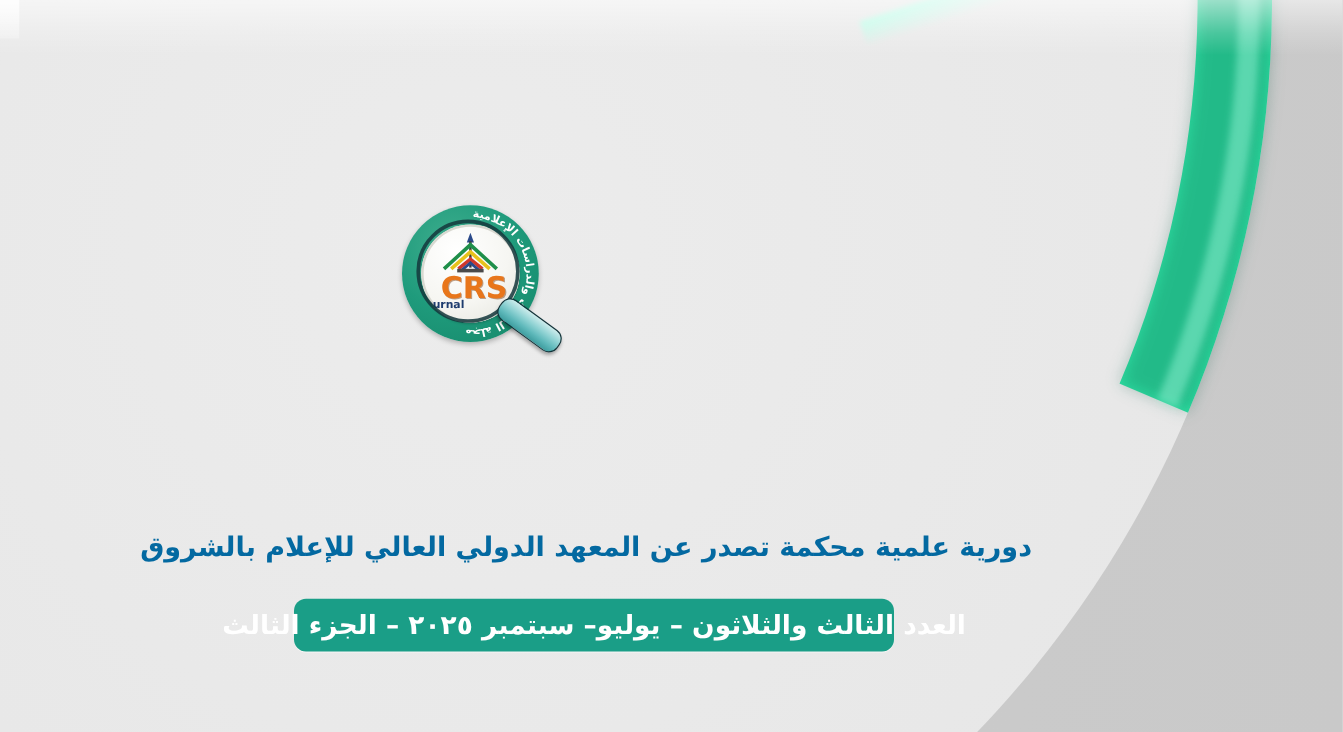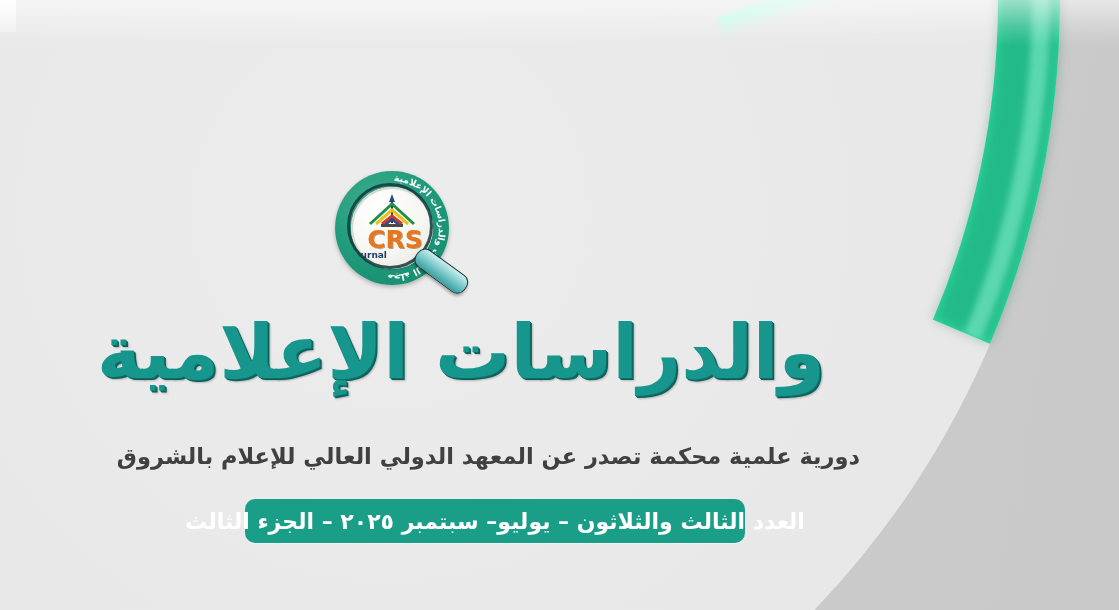--- a/index.html
+++ b/index.html
@@ -229,21 +229,21 @@
 
   .subtitle {
     position: absolute;
     left: 140px;
     top: 443px;
     width: 720px;
     text-align: right;
     font-family: "DejaVu Sans", "Liberation Sans", sans-serif;
     font-size: 22.5px;
     font-weight: bold;
-    color: #404040;
+    color: #0369a1;
     white-space: nowrap;
     direction: rtl;
   }
 
   .issue-badge {
     position: absolute;
     left: 245px;
     top: 499px;
     width: 500px;
     height: 44px;
@@ -306,21 +306,20 @@
         <rect x="30" y="33" width="22" height="3" fill="#4a4a4a"></rect>
       </svg>
       <div class="crs-text">CRS</div>
       <div class="journal-text">Journal</div>
     </div>
 
     <div class="mag-rim"></div>
     <div class="mag-handle"></div>
   </div>
 
-  <div class="title-2">والدراسات الإعلامية</div>
 
   <div class="subtitle">دورية علمية محكمة تصدر عن المعهد الدولي العالي للإعلام بالشروق</div>
 
   <div class="issue-badge">
     <span>العدد الثالث والثلاثون – يوليو– سبتمبر ٢٠٢٥ – الجزء الثالث</span>
   </div>
 
 </div>
 
 </body></html>

